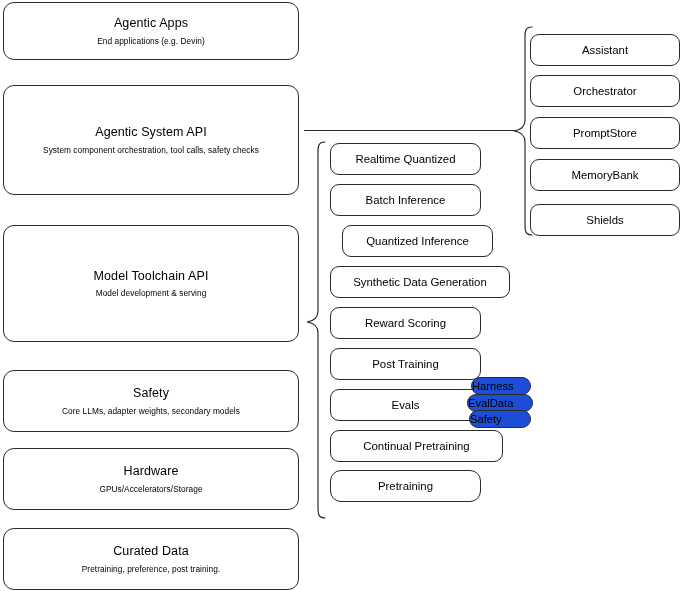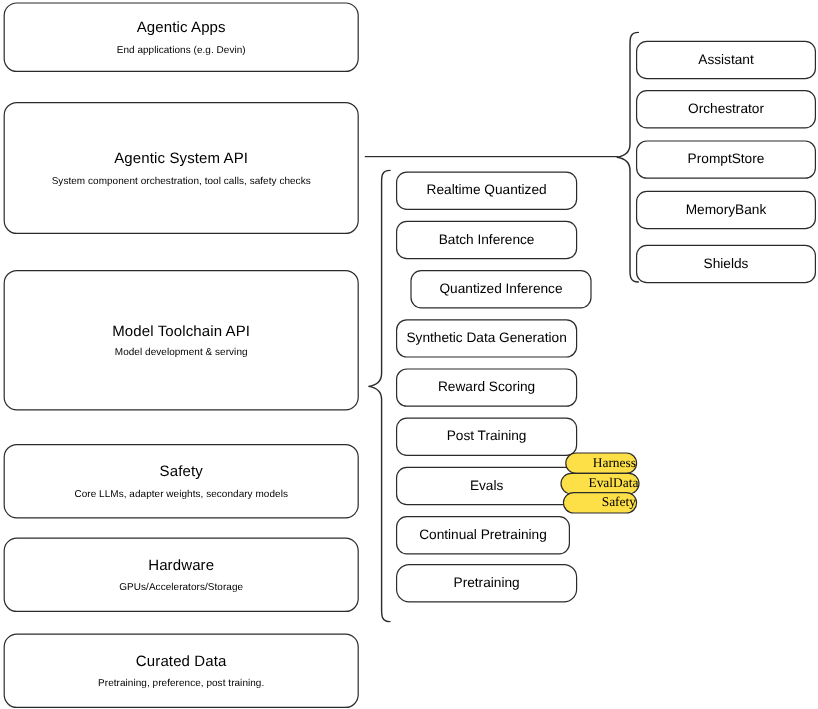--- a/index.html
+++ b/index.html
@@ -56,29 +56,28 @@
     align-items: center;
     justify-content: center;
     font-size: 11.4px;
     text-align: left;
   }
 
   
   .pill {
     position: absolute;
     box-sizing: border-box;
-    background: #fde047;
+    background: #1d4ed8;
     border: 1px solid #2b2b2b;
     border-radius: 999px;
     display: flex;
     align-items: center;
-    justify-content: flex-end;
+    justify-content: flex-start;
     font-size: 11.2px;
     z-index: 5;
-    font-family: Liberation Serif, serif;
   }
 
   
   .hline {
     position: absolute;
     background: #2b2b2b;
     height: 1px;
   }
   .brk {
     position: absolute;
@@ -136,33 +135,33 @@
 
   <div class="chip" style="left:330px; top:143px; width:151px; height:32px;">
     <span>Realtime Quantized</span>
   </div>
   <div class="chip" style="left:330px; top:184px; width:151px; height:32px;">
     <span>Batch Inference</span>
   </div>
   <div class="chip" style="left:330px; top:225px; width:151px; height:32px;margin-left:12px;">
     <span>Quantized Inference</span>
   </div>
-  <div class="chip" style="left:330px; top:266px; width:151px; height:32px;">
+  <div class="chip" style="left:330px; top:266px; width:180px; height:32px;">
     <span>Synthetic Data Generation</span>
   </div>
   <div class="chip" style="left:330px; top:307px; width:151px; height:32px;">
     <span>Reward Scoring</span>
   </div>
   <div class="chip" style="left:330px; top:348px; width:151px; height:32px;">
     <span>Post Training</span>
   </div>
   <div class="chip" style="left:330px; top:389px; width:151px; height:32px;">
     <span>Evals</span>
   </div>
-  <div class="chip" style="left:330px; top:430px; width:145px; height:32px;">
+  <div class="chip" style="left:330px; top:430px; width:173px; height:32px;">
     <span>Continual Pretraining</span>
   </div>
   <div class="chip" style="left:330px; top:470px; width:151px; height:32px;border-radius:11px;">
     <span>Pretraining</span>
   </div>
 
   <div class="pill" style="left:471px; top:377px; width:60px; height:18px;">
     <span>Harness</span>
   </div>
   <div class="pill" style="left:467px; top:394px; width:66px; height:18px;">

